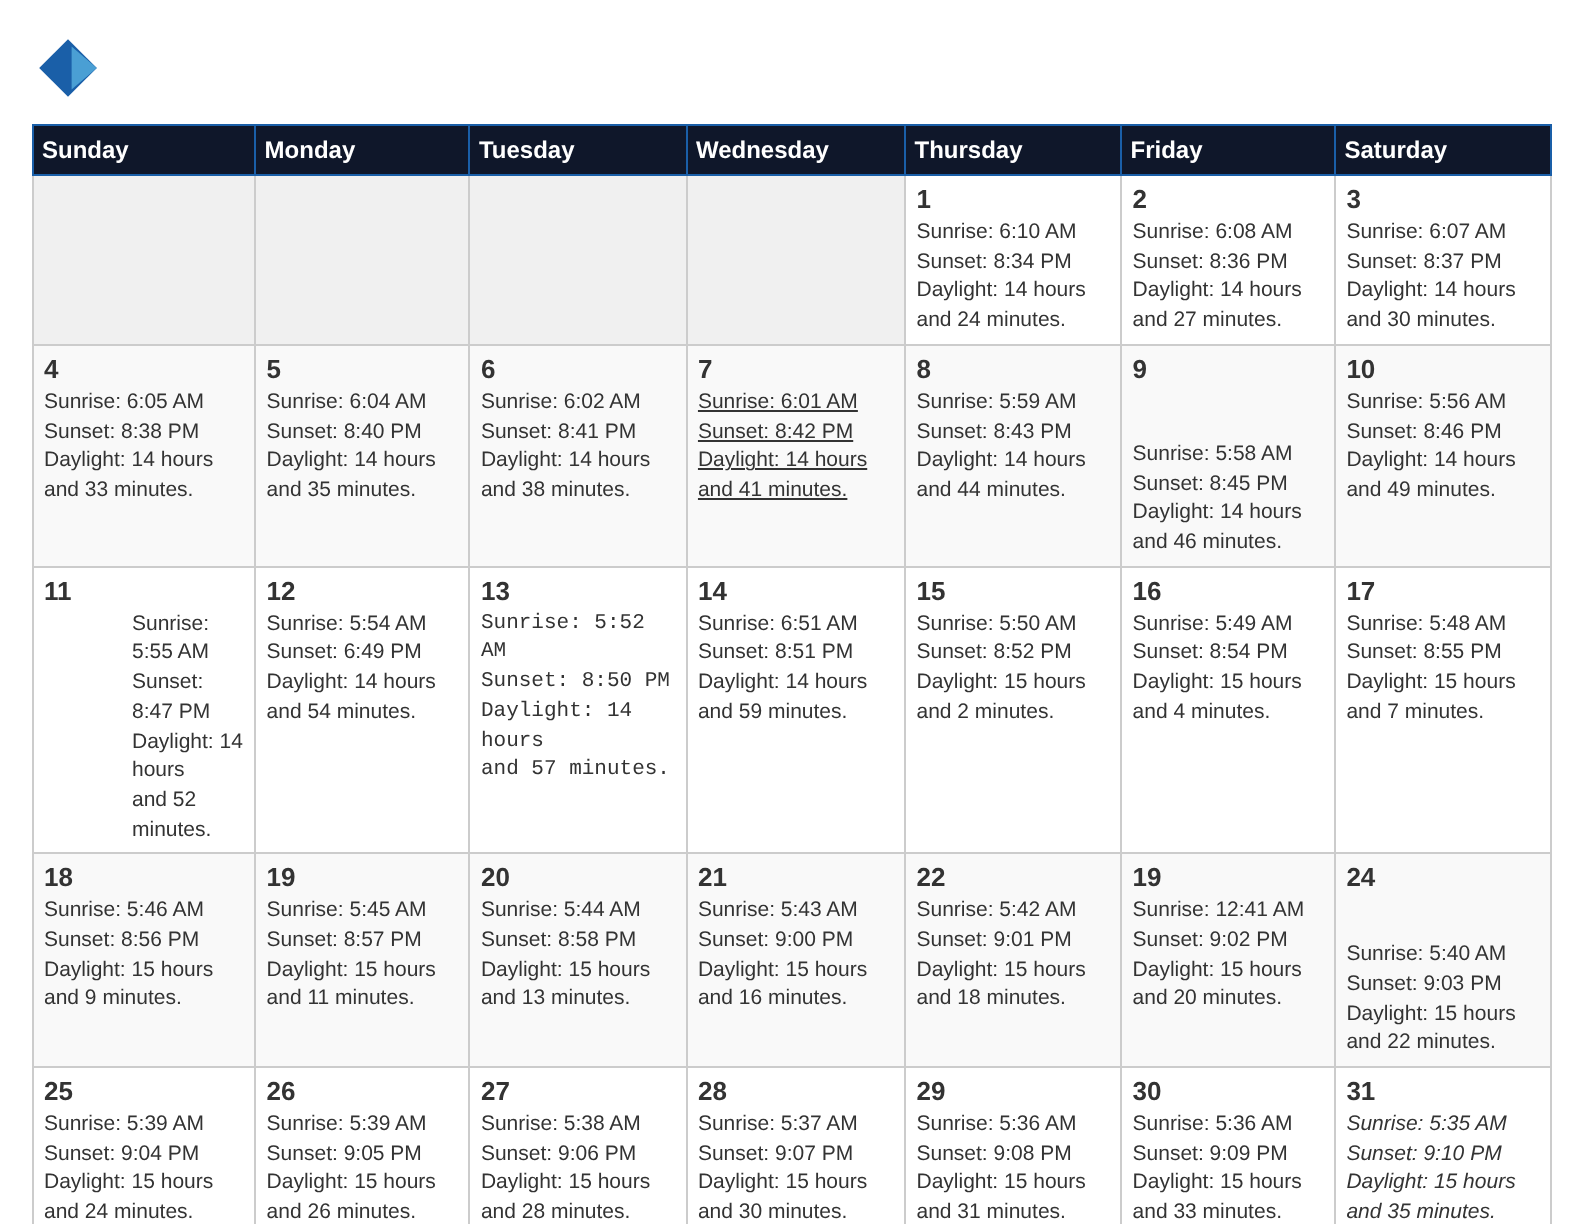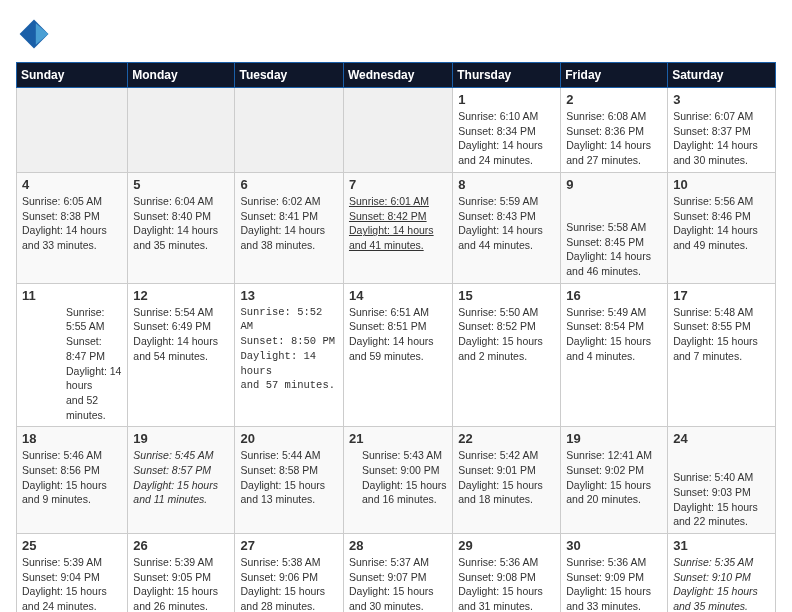--- a/index.html
+++ b/index.html
@@ -261,35 +261,35 @@
       <tr>
         <td>
           <span class="day-num">18</span>
           <div class="day-detail" style="white-space: pre-line;">Sunrise: 5:46 AM
 Sunset: 8:56 PM
 Daylight: 15 hours
 and 9 minutes.</div>
         </td>
         <td>
           <span class="day-num">19</span>
-          <div class="day-detail" style="white-space: pre-line; font-style: italic;">Sunrise: 5:45 AM
+          <div class="day-detail" style="white-space: pre-line;">Sunrise: 5:45 AM
 Sunset: 8:57 PM
 Daylight: 15 hours
 and 11 minutes.</div>
         </td>
         <td>
           <span class="day-num">20</span>
           <div class="day-detail" style="white-space: pre-line;">Sunrise: 5:44 AM
 Sunset: 8:58 PM
 Daylight: 15 hours
 and 13 minutes.</div>
         </td>
         <td>
           <span class="day-num">21</span>
-          <div class="day-detail" style="white-space: pre-line; margin-left: 13px;">Sunrise: 5:43 AM
+          <div class="day-detail" style="white-space: pre-line;">Sunrise: 5:43 AM
 Sunset: 9:00 PM
 Daylight: 15 hours
 and 16 minutes.</div>
         </td>
         <td>
           <span class="day-num">22</span>
           <div class="day-detail" style="white-space: pre-line;">Sunrise: 5:42 AM
 Sunset: 9:01 PM
 Daylight: 15 hours
 and 18 minutes.</div>

